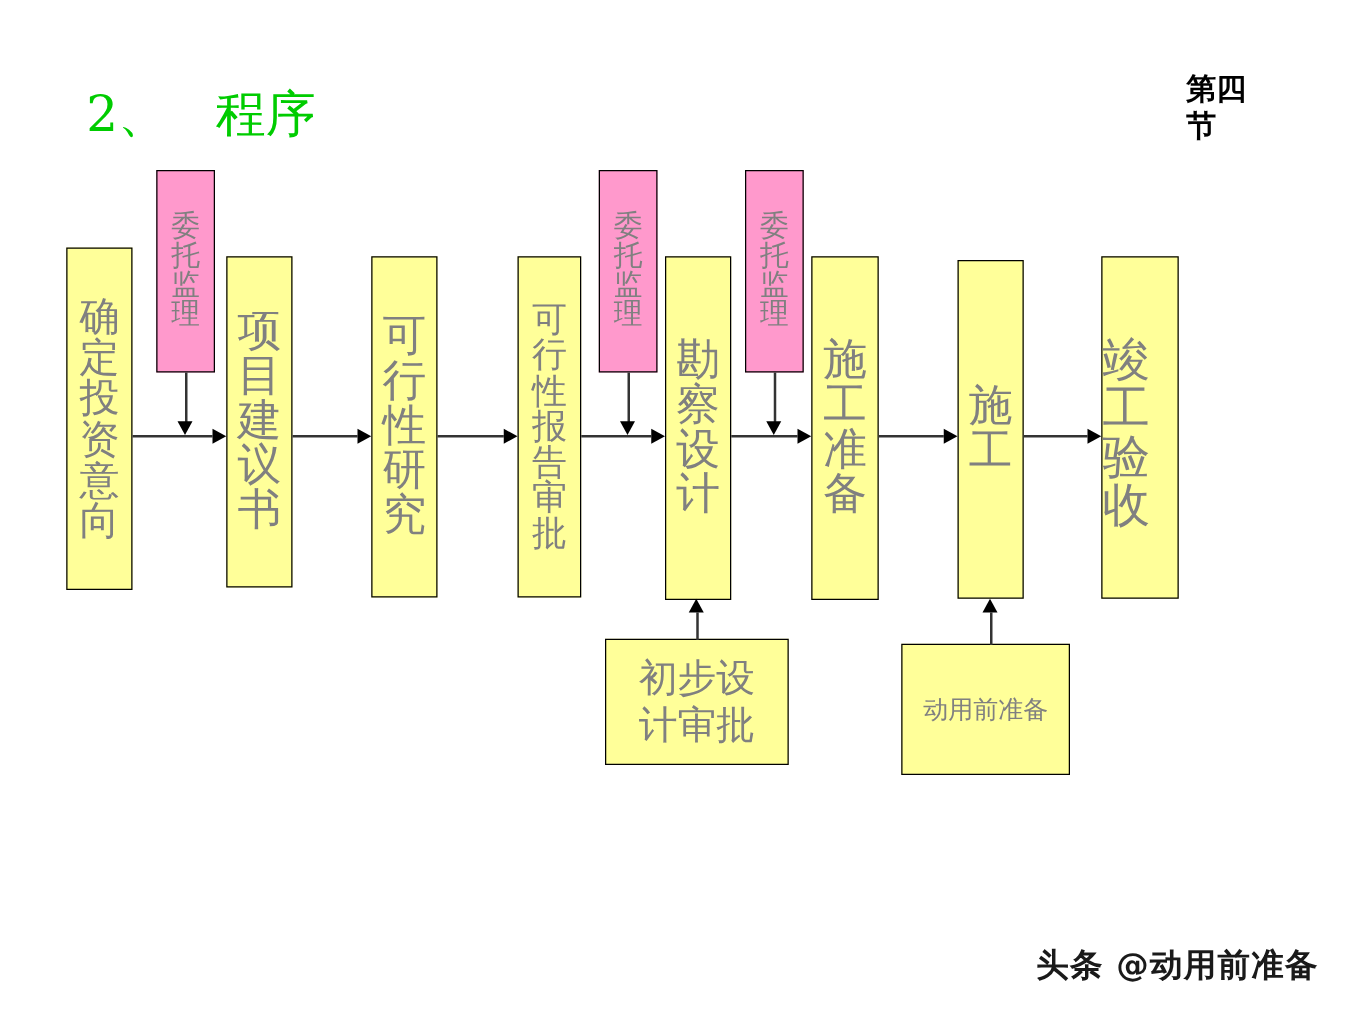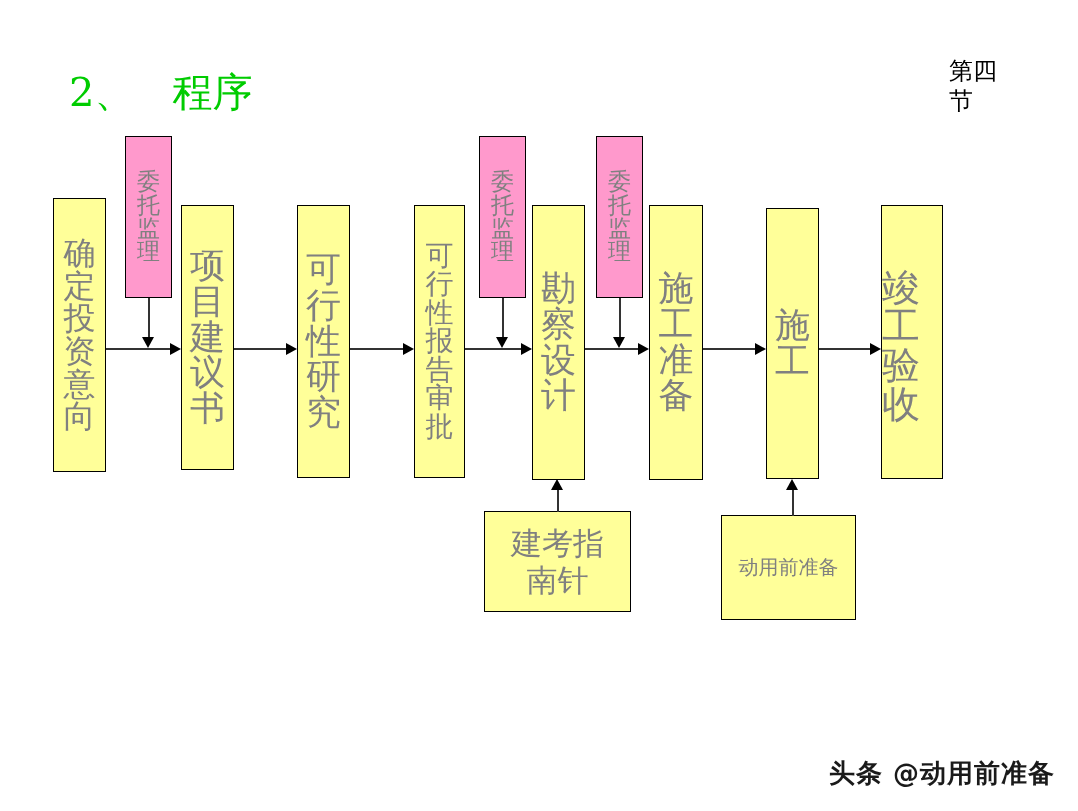--- a/index.html
+++ b/index.html
@@ -36,21 +36,21 @@
     font-family: "DejaVu Serif", "Liberation Serif", serif;
   }
 
   .corner-label {
     position: absolute;
     left: 938px;
     top: 56px;
     width: 64px;
     font-size: 24px;
     line-height: 30px;
-    font-weight: normal;
+    font-weight: bold;
     color: #000000;
     text-align: left;
     font-family: "DejaVu Sans", "Liberation Sans", sans-serif;
   }
 
   
   .box {
     position: absolute;
     box-sizing: border-box;
     border: 1px solid #000000;
@@ -212,21 +212,21 @@
   </div>
 
   <div class="box yellow vtext" style="left:870px; top:205px; width:62px; height:274px; font-size:38px; align-items:flex-start; padding-top:8px;">
     <span>竣</span>
     <span>工</span>
     <span>验</span>
     <span>收</span>
   </div>
 
   <div class="box yellow" style="left:473px; top:511px; width:147px; height:101px;">
-    <div class="htext" style="font-size:31px; width:105px;">建考指南针</div>
+    <div class="htext" style="font-size:31px; width:105px;">初步设计审批</div>
   </div>
 
   <div class="box yellow" style="left:710px; top:515px; width:135px; height:105px;">
     <div class="htext" style="font-size:20px; width:104px;">动用前准备</div>
   </div>
 
   <div class="hline" style="left:95px; top:348px; width:64px;"></div>
   <div class="arrow-right" style="left:159px; top:343px;"></div>
 
   <div class="hline" style="left:223px; top:348px; width:52px;"></div>

